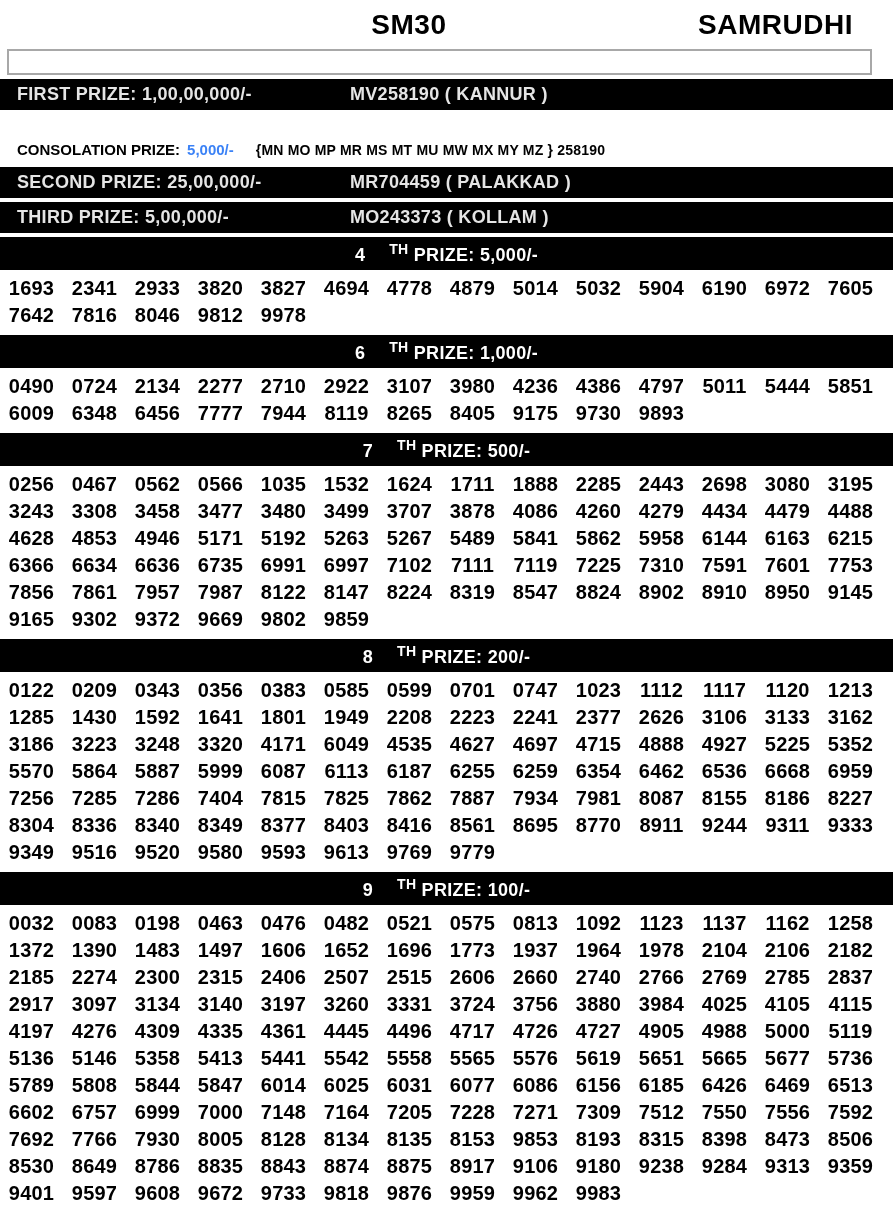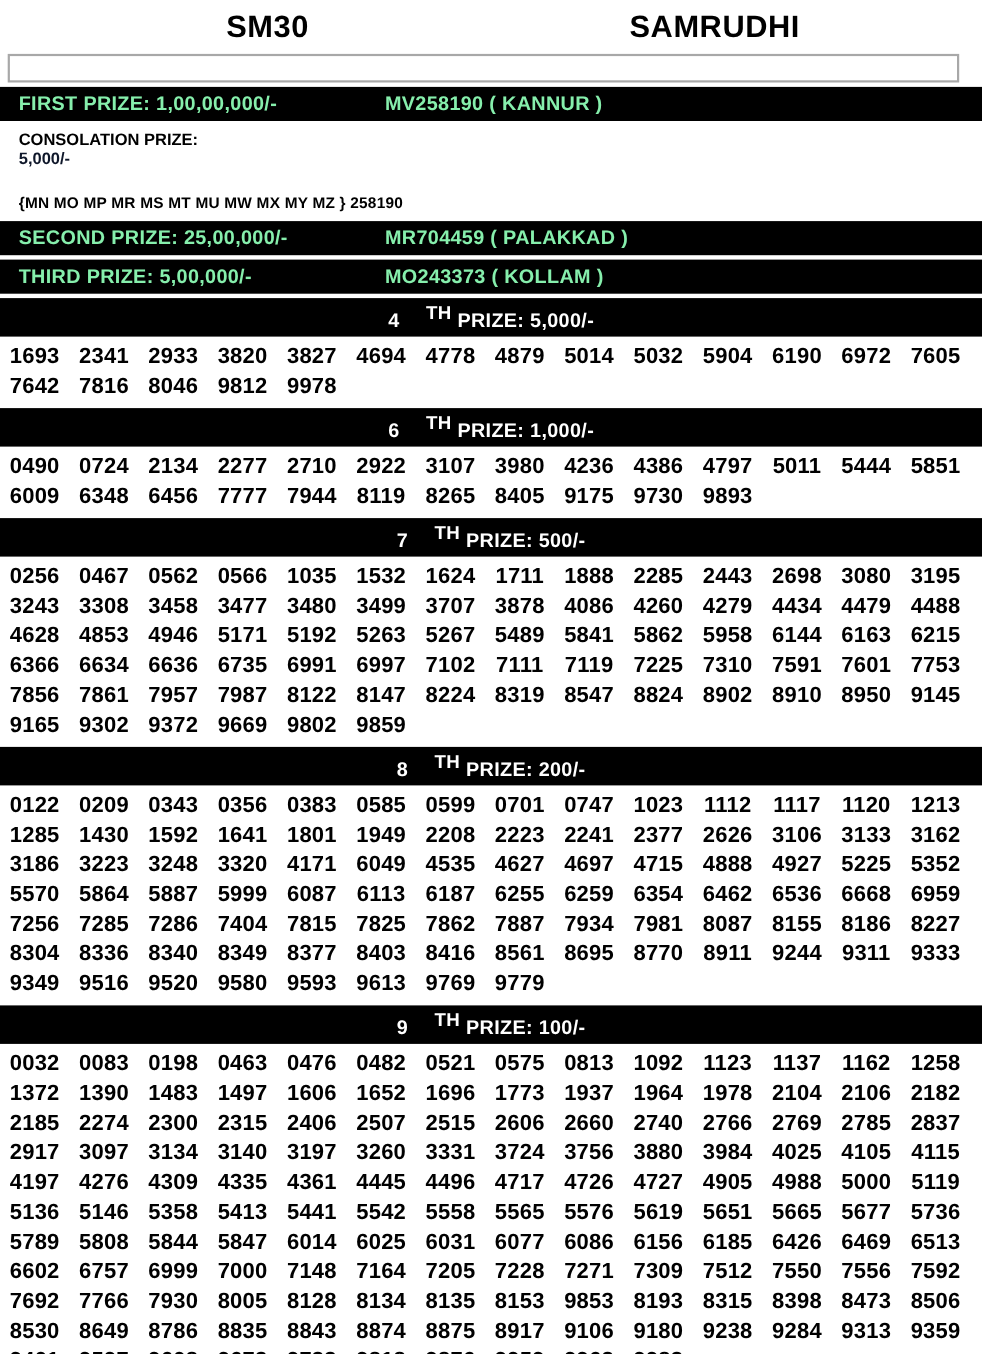--- a/index.html
+++ b/index.html
@@ -14,72 +14,71 @@
   }
   
   .header {
     display: flex;
     align-items: center;
     padding: 9px 40px 6px 40px;
     font-weight: bold;
     font-size: 28px;
     letter-spacing: 0.5px;
   }
-  .header > div { flex: 1; text-align: center; }
+  .header > div { flex: 1; text-align: right; }
   
   .input-box {
     display: block;
     width: 865px;
     height: 26px;
     margin: 2px 7px 4px 7px;
     border: 2px solid #a8a8a8;
     background: #fff;
     box-sizing: border-box;
     font: bold 16px "Liberation Sans", sans-serif;
     padding: 0 6px;
   }
   
   .bar {
     display: flex;
     align-items: center;
     background: #000;
-    color: #86efac;
+    color: #e5e5e5;
     font-weight: bold;
     font-size: 18px;
     padding: 5px 0 5px 17px;
     margin: 4px 0;
     letter-spacing: 0.3px;
   }
   .bar .label { width: 333px; flex: 0 0 auto; }
   .bar .winner { flex: 1; }
   
   .consolation {
     display: flex;
-    align-items: flex-start;
+    align-items: flex-end;
     padding: 5px 0 5px 17px;
     font-weight: bold;
     font-size: 15px;
     white-space: nowrap;
-    flex-direction: column;
   }
   .consolation .c-label { margin-right: 7px; }
   .consolation .c-amount { margin-right: 22px; }
   .consolation .c-series { font-size: 14px; letter-spacing: 0.2px; margin-top: 23px; }
   
   .tier-bar {
     background: #000;
     color: #fff;
     font-weight: bold;
     font-size: 18px;
     text-align: center;
     padding: 4px 0;
     margin: 4px 0;
     letter-spacing: 0.3px;
   }
-  .tier-bar sup { font-size: 17px; vertical-align: super; padding-left: 24px; }
+  .tier-bar sup { font-size: 14px; vertical-align: super; padding-left: 24px; }
   .numbers {
     display: flex;
     flex-wrap: wrap;
     padding: 1px 0 2px 0;
   }
   .num {
     width: 63px;
     text-align: center;
     font-weight: bold;
     font-size: 20px;
@@ -99,21 +98,21 @@
 
   <input class="input-box" type="text" value="" style="">
 
   <div class="bar">
     <span class="label">FIRST PRIZE: 1,00,00,000/-</span>
     <span class="winner">MV258190 ( KANNUR )</span>
   </div>
 
   <div class="consolation">
     <span class="c-label">CONSOLATION PRIZE:</span>
-    <span class="c-amount" id="consolation-amount" style="color: #0f172a;">5,000/-</span>
+    <span class="c-amount" id="consolation-amount" style="color: #3b82f6;">5,000/-</span>
     <span class="c-series">{MN MO MP MR MS MT MU MW MX MY MZ } 258190</span>
   </div>
 
   <div class="bar">
     <span class="label">SECOND PRIZE: 25,00,000/-</span>
     <span class="winner">MR704459 ( PALAKKAD )</span>
   </div>
 
   <div class="bar">
     <span class="label">THIRD PRIZE: 5,00,000/-</span>

